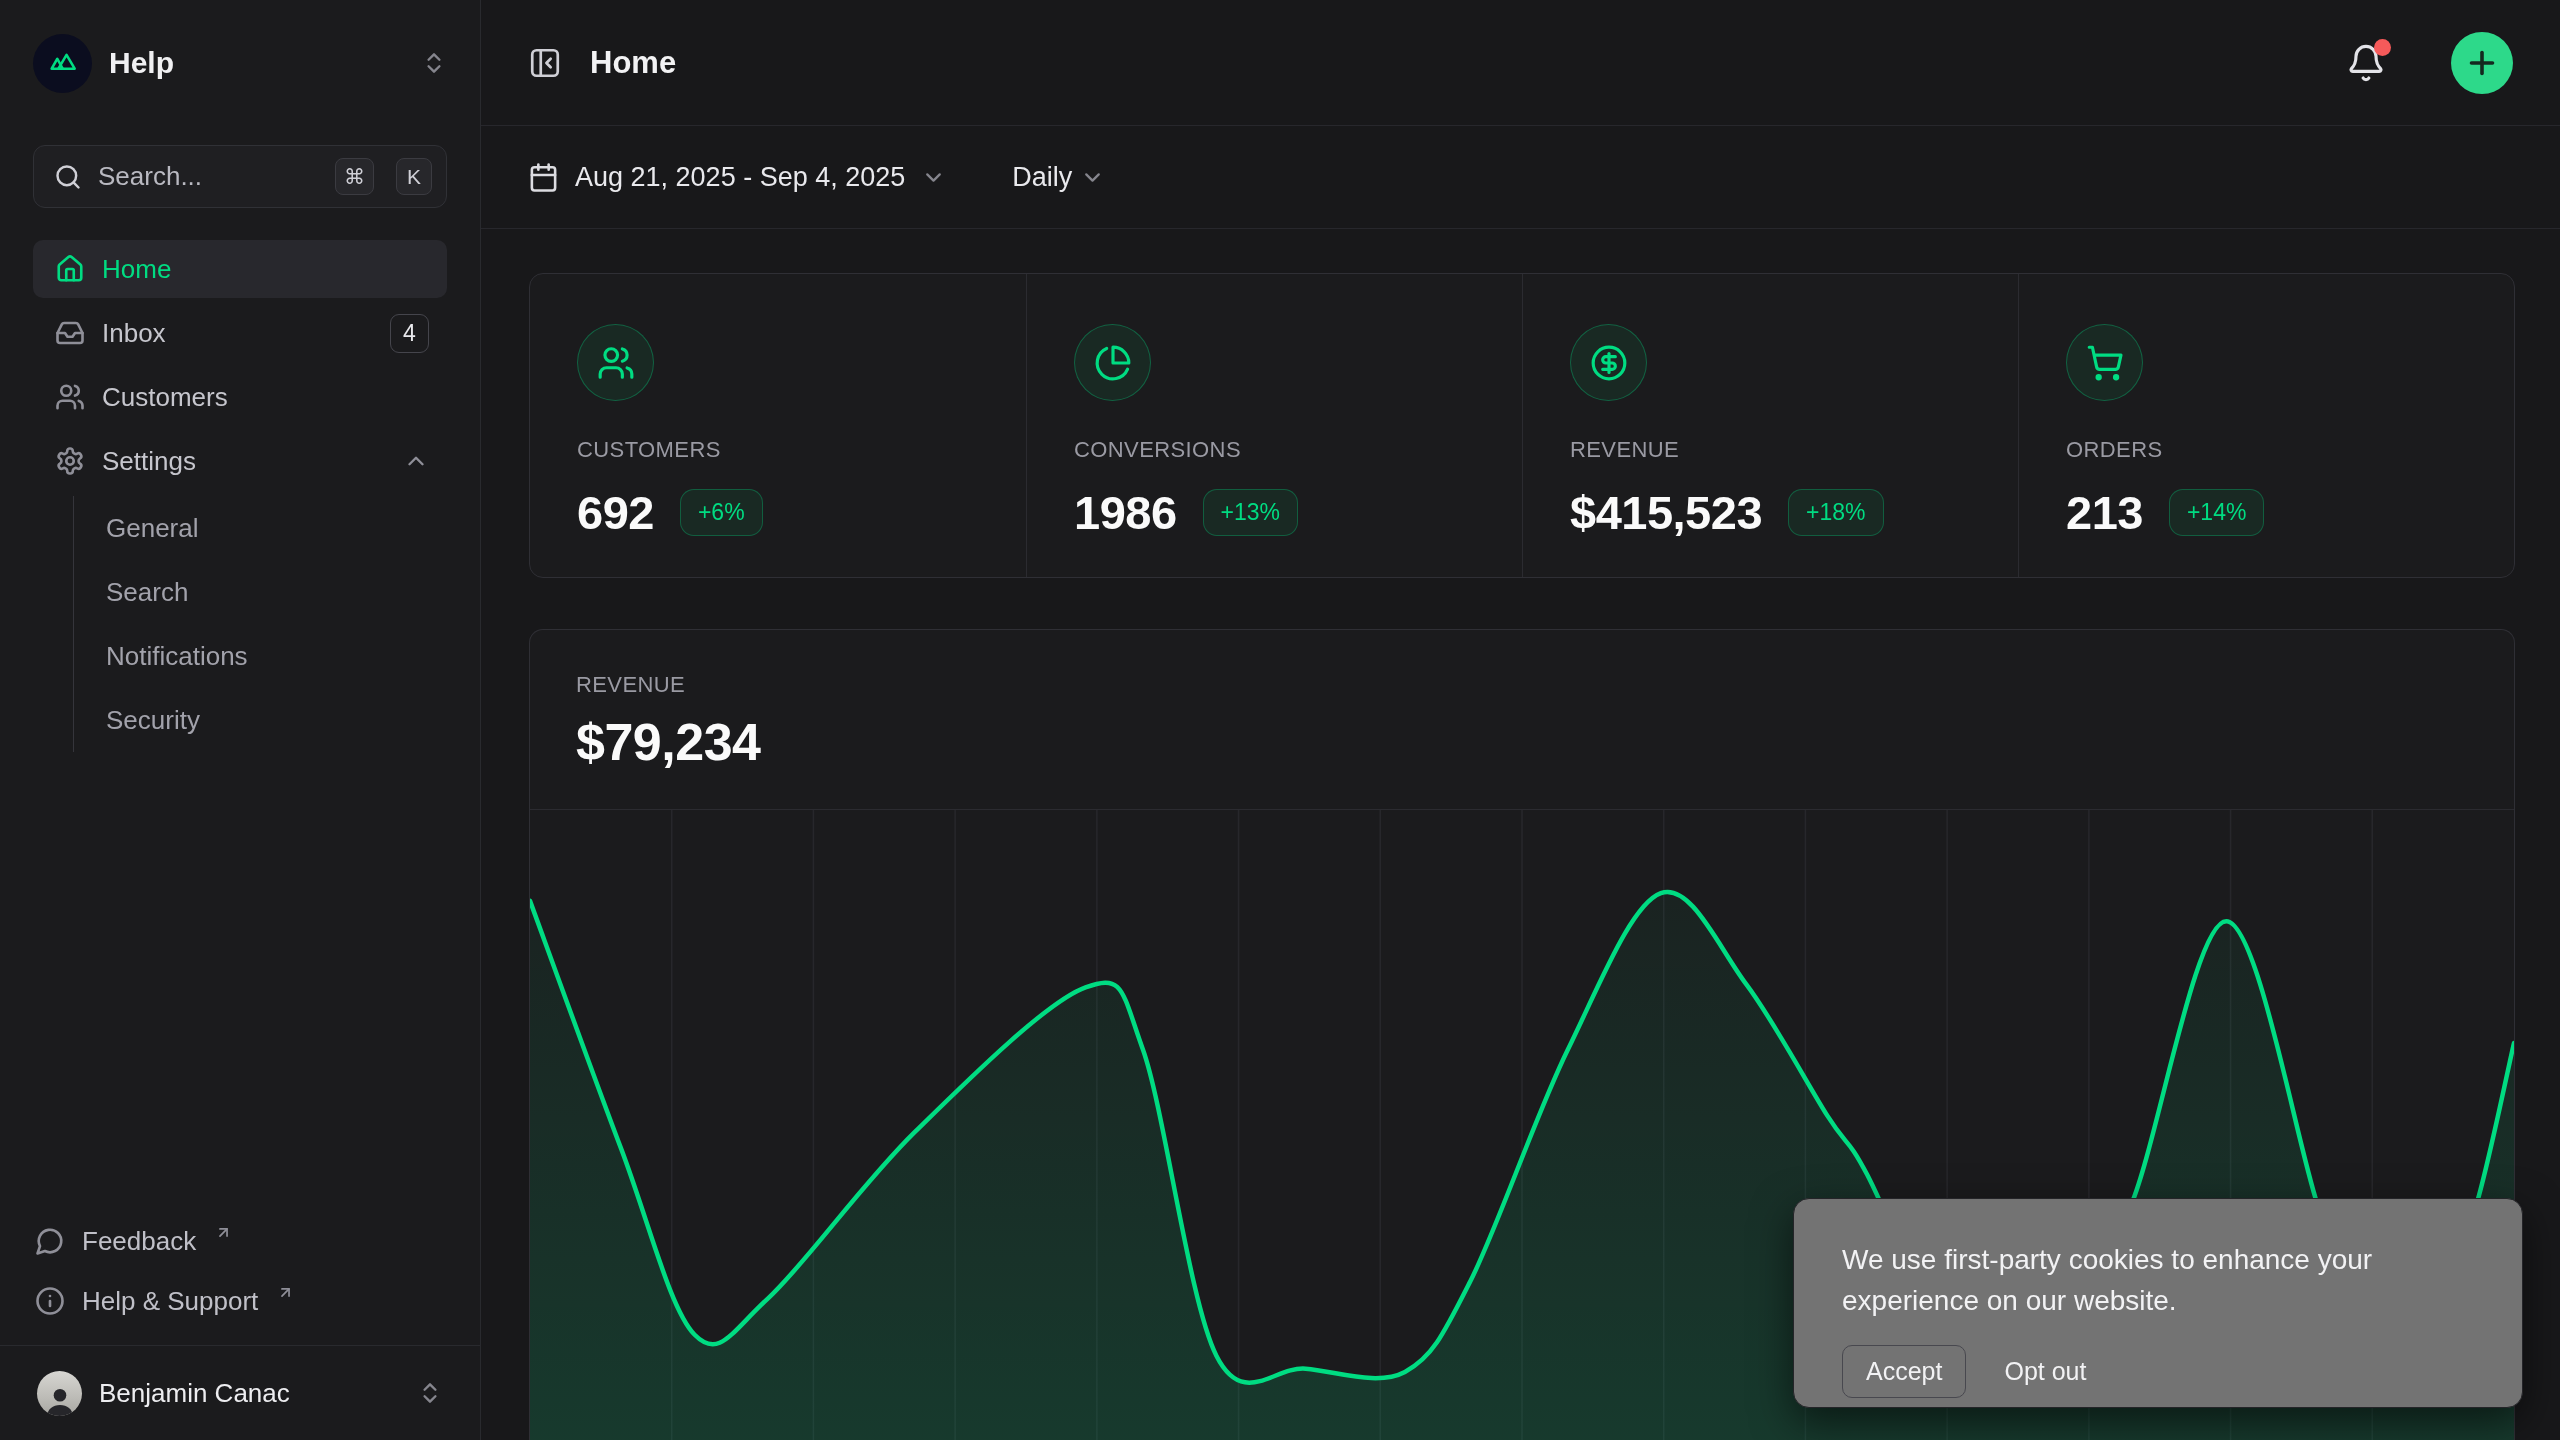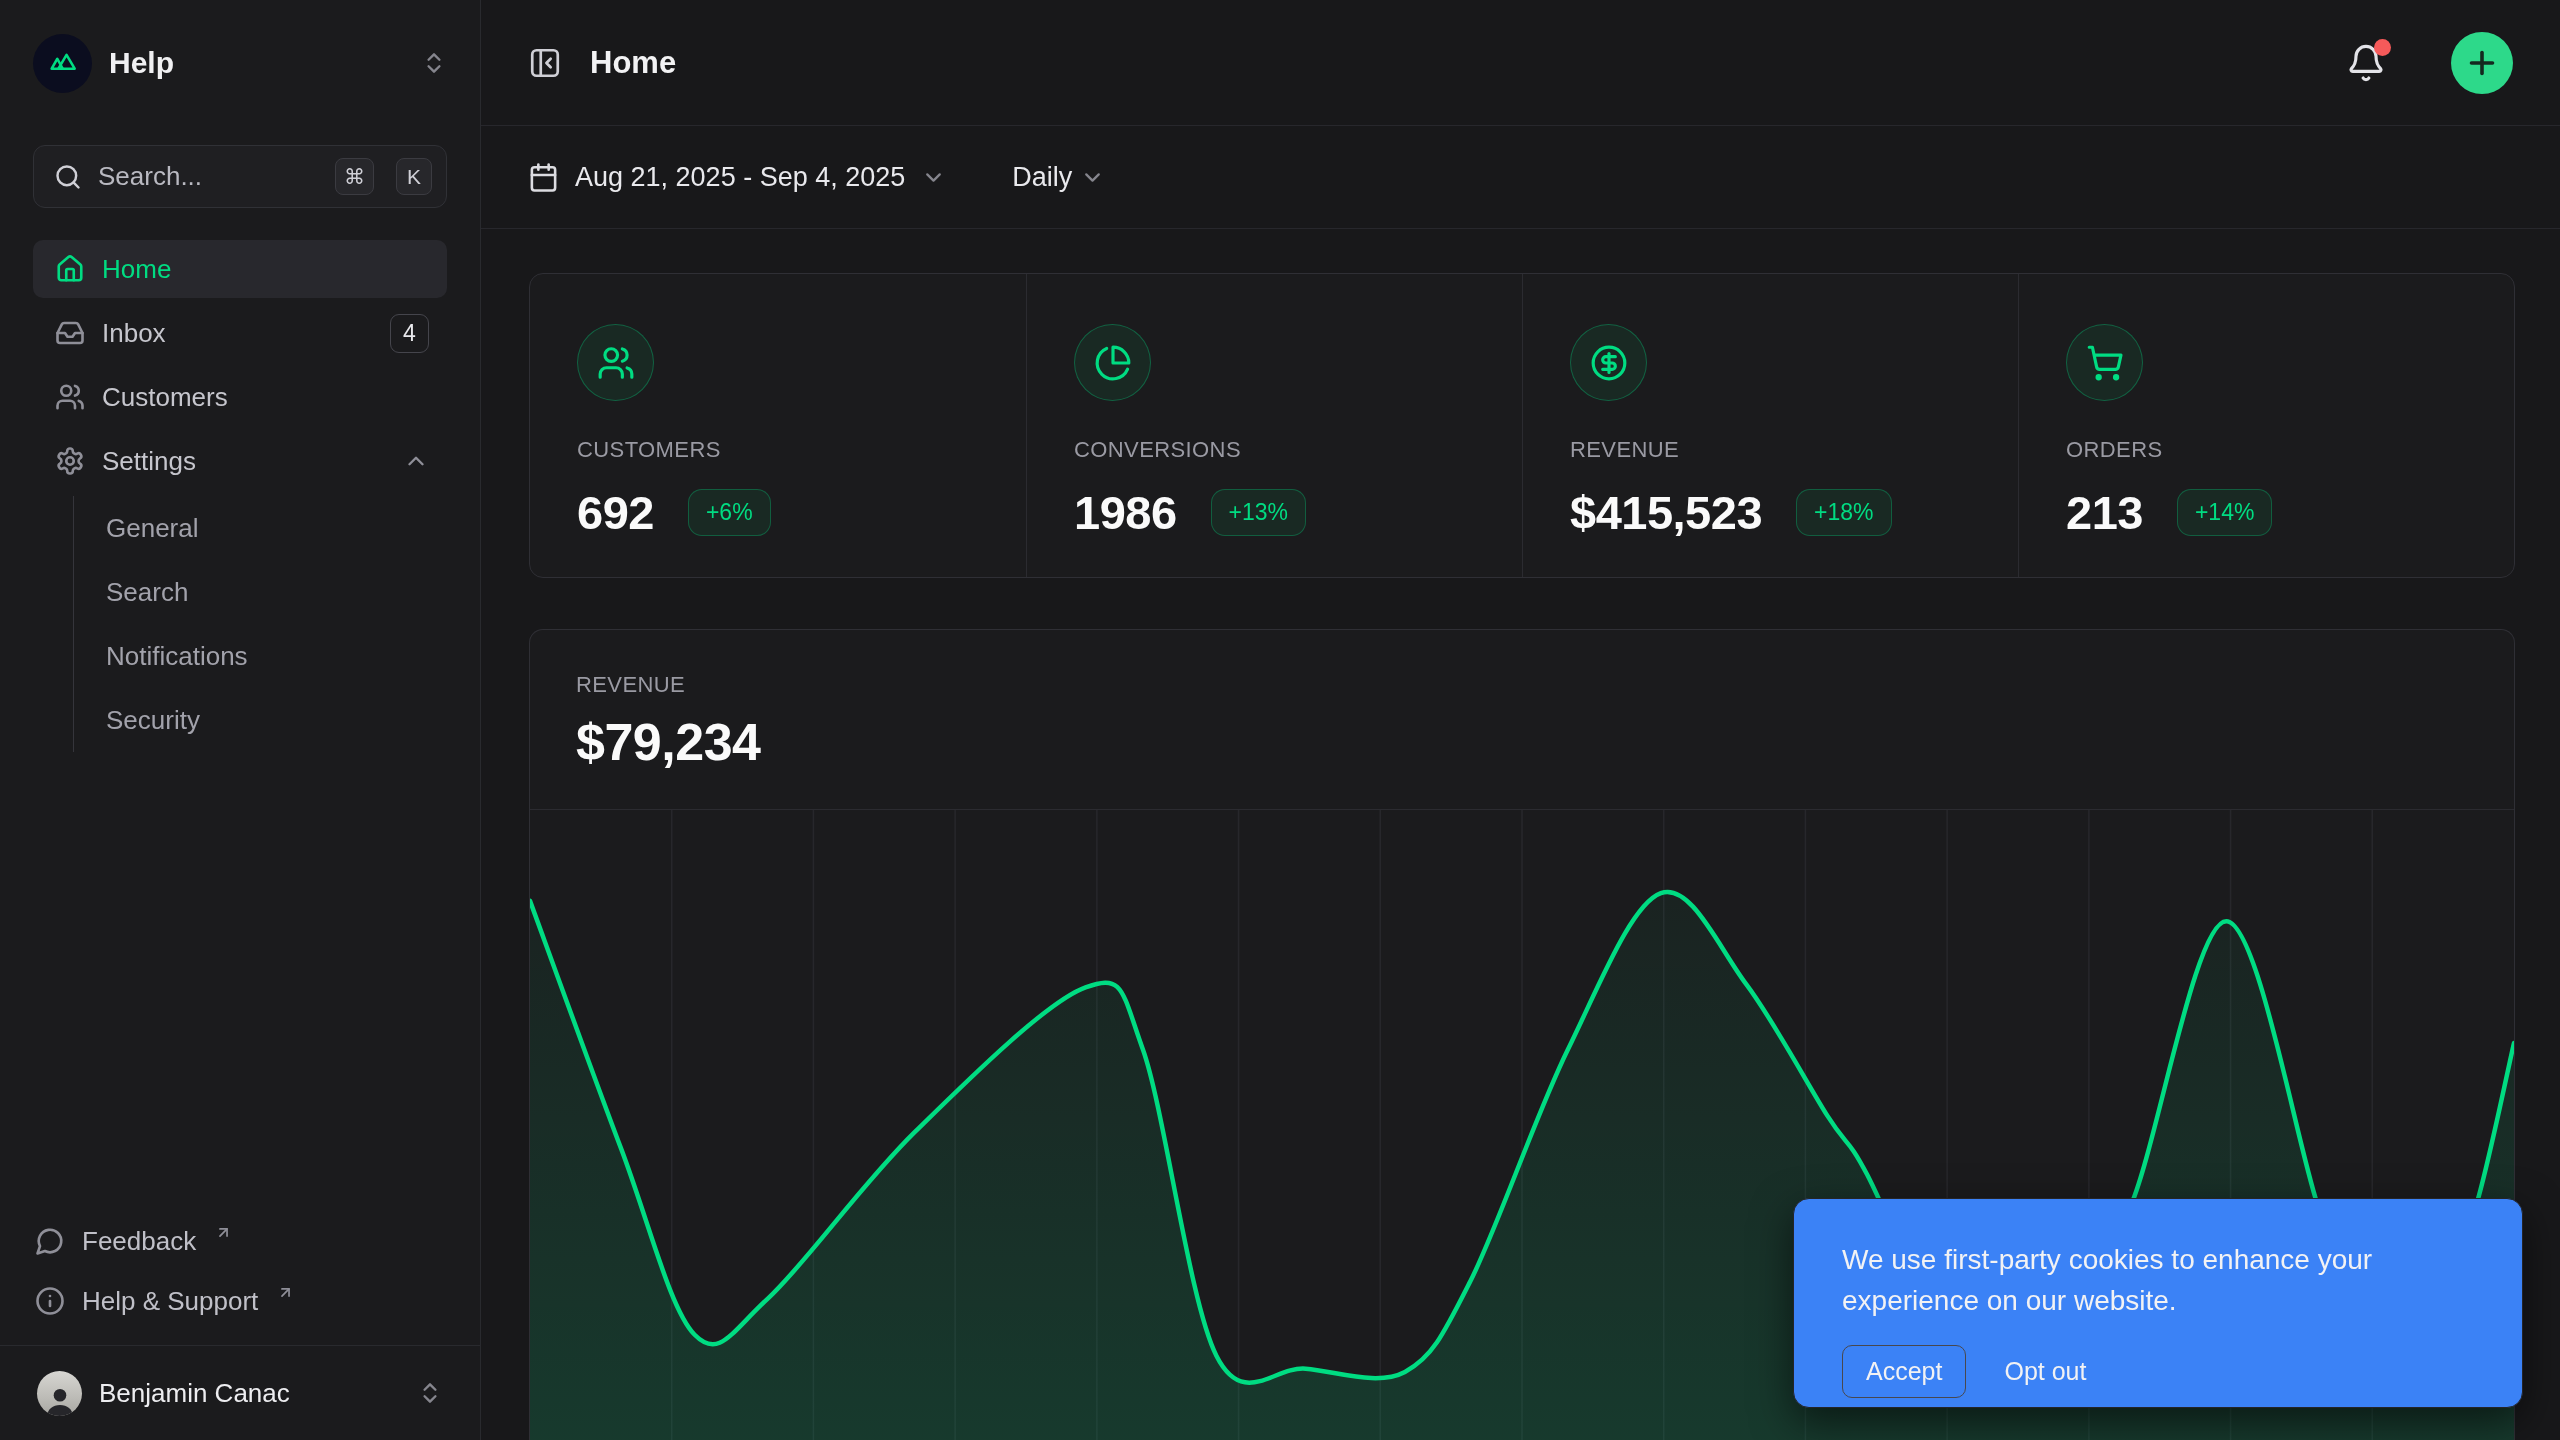--- a/index.html
+++ b/index.html
@@ -115,41 +115,41 @@
     border:1px solid #2f2f35; border-radius:14px; background:#1b1b1d; height:305px;
   }
   .stat-card { padding:50px 40px 0 47px; cursor:pointer; }
   .stat-card + .stat-card { border-left:1px solid #2b2b30; }
   .stat-icon {
     width:77px; height:77px; border-radius:50%;
     background:rgba(0,220,130,0.07); border:1.5px solid rgba(0,220,130,0.32);
     display:flex; align-items:center; justify-content:center; color:#00dc82;
   }
   .stat-label { margin-top:36px; font-size:22px; font-weight:500; letter-spacing:0.4px; color:#9a9aa3; }
-  .stat-value-row { margin-top:22px; display:flex; align-items:center; gap:34px; }
+  .stat-value-row { margin-top:22px; display:flex; align-items:center; gap:26px; }
   .stat-value { font-size:47px; font-weight:700; color:#fafafa; letter-spacing:-0.5px; }
   .delta-badge {
     padding:9px 17px; border-radius:14px; font-size:23px; font-weight:500; color:#00dc82;
     background:rgba(0,220,130,0.07); border:1.5px solid rgba(0,220,130,0.30);
   }
 
   .chart-panel {
     margin-top:51px; border:1px solid #2f2f35; border-radius:14px 14px 0 0; border-bottom:none;
     background:#1b1b1d; height:820px; overflow:hidden;
   }
   .chart-head { height:179px; padding:42px 46px 0 46px; }
   .chart-label { font-size:22px; font-weight:500; letter-spacing:0.4px; color:#9a9aa3; }
   .chart-value { margin-top:14px; font-size:52px; font-weight:700; color:#fafafa; letter-spacing:-0.5px; }
   .chart-area { position:relative; height:641px; border-top:1px solid #2b2b30; }
   .chart-area svg { position:absolute; inset:0; width:100%; height:100%; }
 
   
   .cookie {
     position:absolute; right:37px; bottom:32px; width:730px; height:210px; z-index:10;
-    background:#3b82f6; border:1px solid #242428; border-radius:16px;
+    background:#737373; border:1px solid #242428; border-radius:16px;
     box-shadow:0 14px 40px rgba(0,0,0,0.55);
     padding:40px 48px 0 48px;
   }
   .cookie-msg { font-size:28px; line-height:41px; color:#f2f2f4; max-width:600px; }
   .cookie-actions { margin-top:24px; display:flex; align-items:center; gap:38px; }
   .accept-btn {
     background:transparent; border:1px solid #48484f; border-radius:10px; color:#f2f2f4;
     font-size:25px; font-family:inherit; padding:11px 23px; cursor:pointer;
   }
   .optout-btn {

